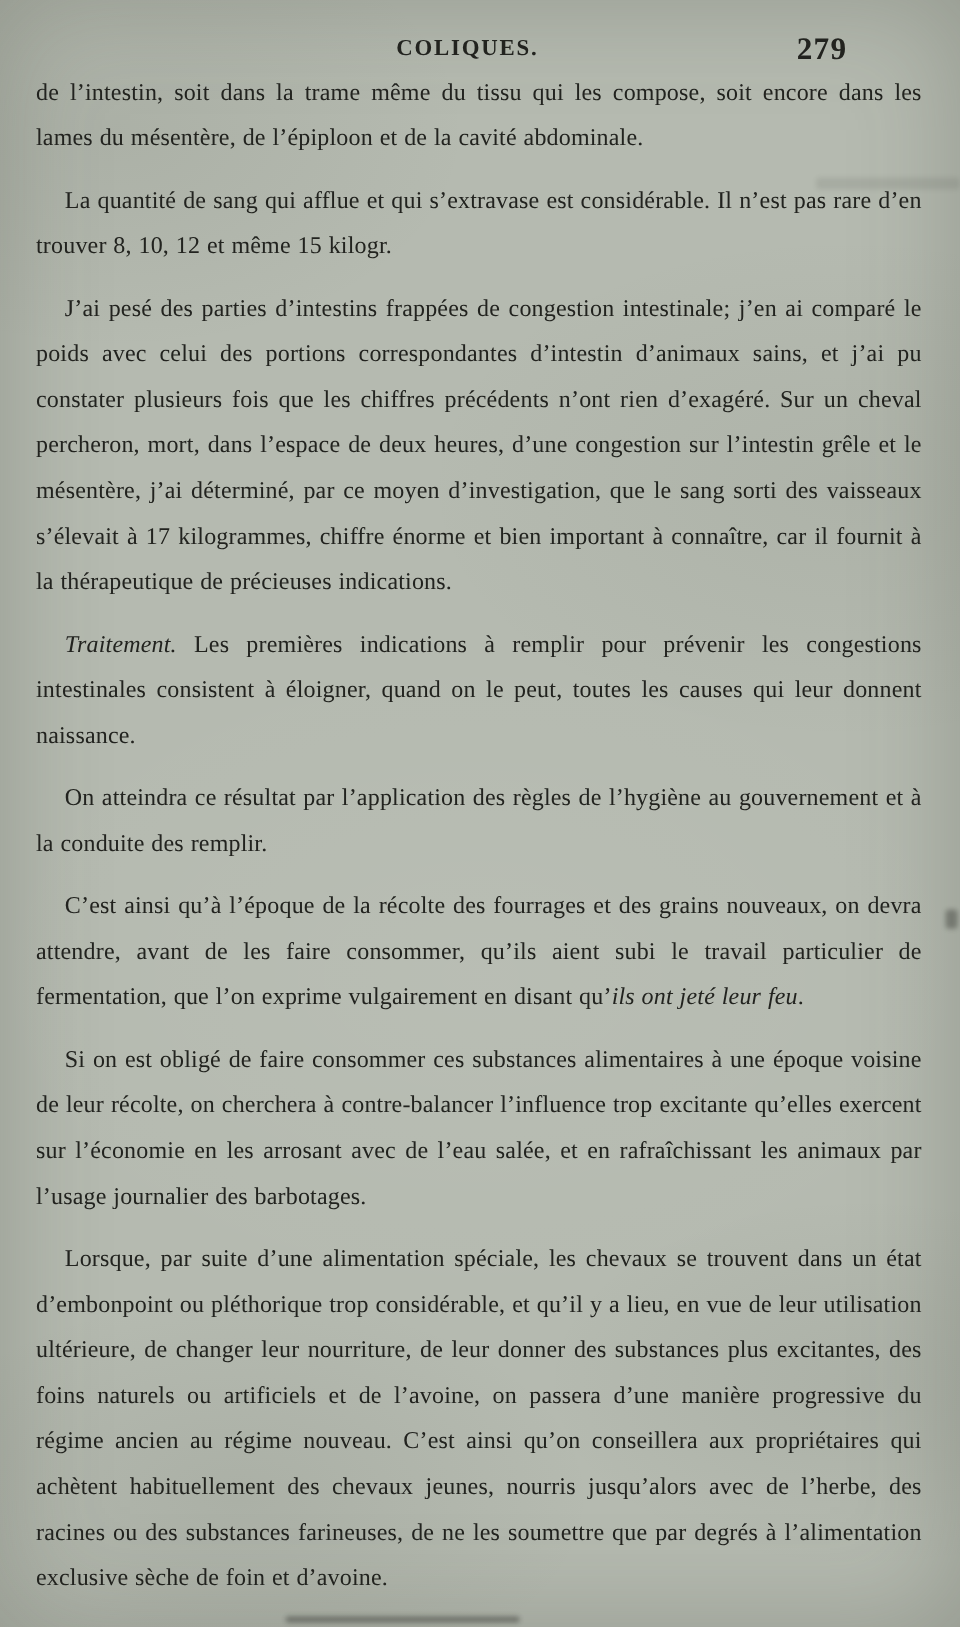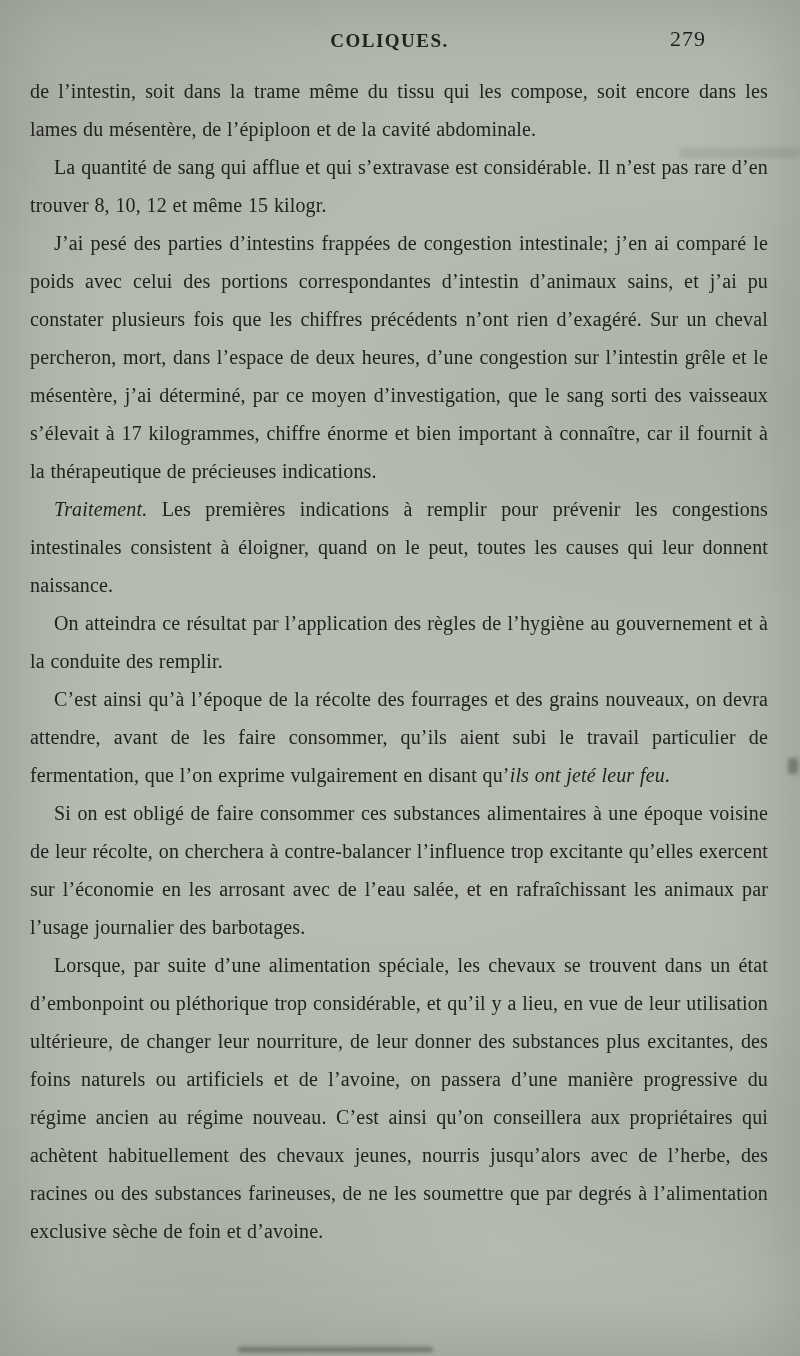--- a/index.html
+++ b/index.html
@@ -26,52 +26,52 @@
     font-family: "Liberation Serif", "DejaVu Serif", serif;
     color: var(--ink);
   }
   .page-inner {
     position: relative;
     padding: 24px 32px 0 30px;
   }
   .running-header {
     position: relative;
     height: 34px;
-    margin-bottom: 14px;
   }
   .running-title {
     position: absolute;
     left: 50%;
     top: 6px;
     transform: translateX(-58%);
     font-size: 19px;
     font-weight: bold;
     letter-spacing: 1.5px;
   }
   .page-number {
     position: absolute;
     right: 62px;
     top: 2px;
-    font-size: 22px;
-    font-weight: normal;
+    font-size: 26px;
+    font-weight: bold;
     letter-spacing: 1px;
   }
   .text-block {
     width: 738px;
   }
   .para {
     margin: 0;
     font-size: 20px;
     line-height: 38px;
     text-align: justify;
     letter-spacing: 0.15px;
     word-spacing: 0.5px;
   }
   .para.indent {
     text-indent: 24px;
+    margin-top: 14px;
   }
   .italic {
     font-style: italic;
   }
   
   .smudge {
     position: absolute;
     background: rgba(40, 42, 36, 0.55);
     filter: blur(2px);
     border-radius: 3px;

